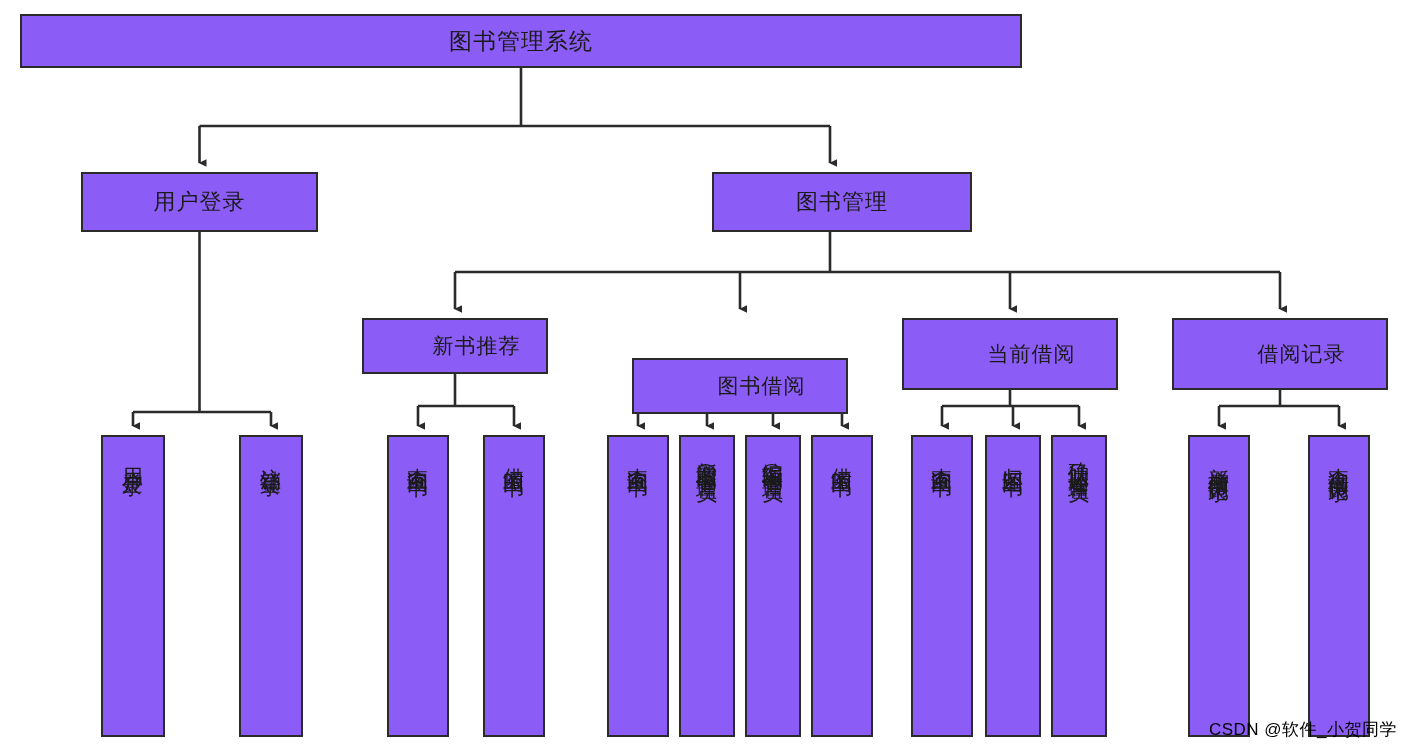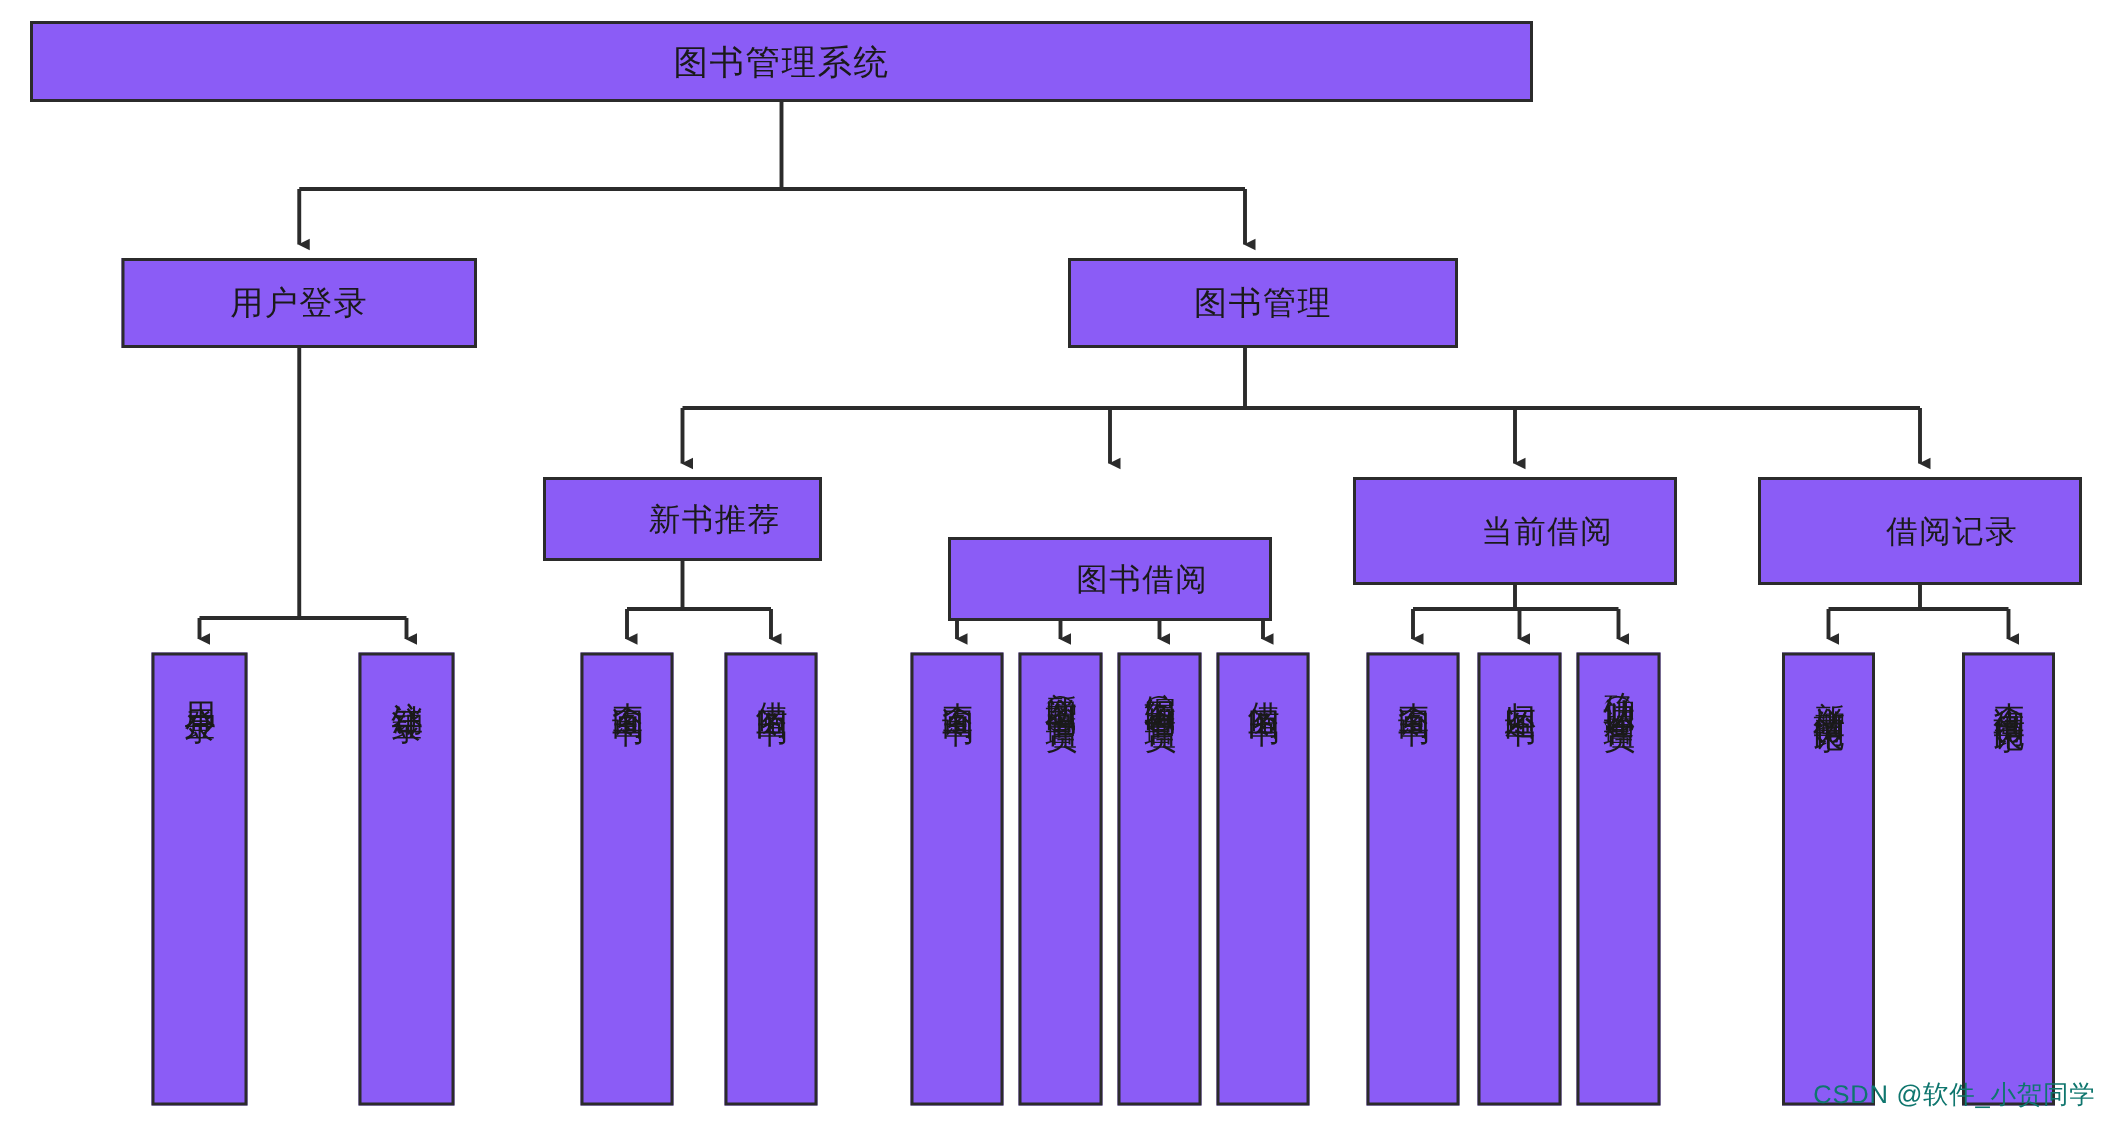--- a/index.html
+++ b/index.html
@@ -62,21 +62,21 @@
   }
   .hlabel {
     white-space: nowrap;
     letter-spacing: 1px;
   }
   #watermark {
     position: absolute;
     right: 8px;
     bottom: 6px;
     font-size: 17px;
-    color: #0f766e;
+    color: #000000;
     letter-spacing: 0.5px;
     white-space: nowrap;
   }
 </style>
 </head>
 <body>
 
 <div id="canvas">
 
   <svg id="edge-layer" viewBox="0 0 1405 747" xmlns="http://www.w3.org/2000/svg">

